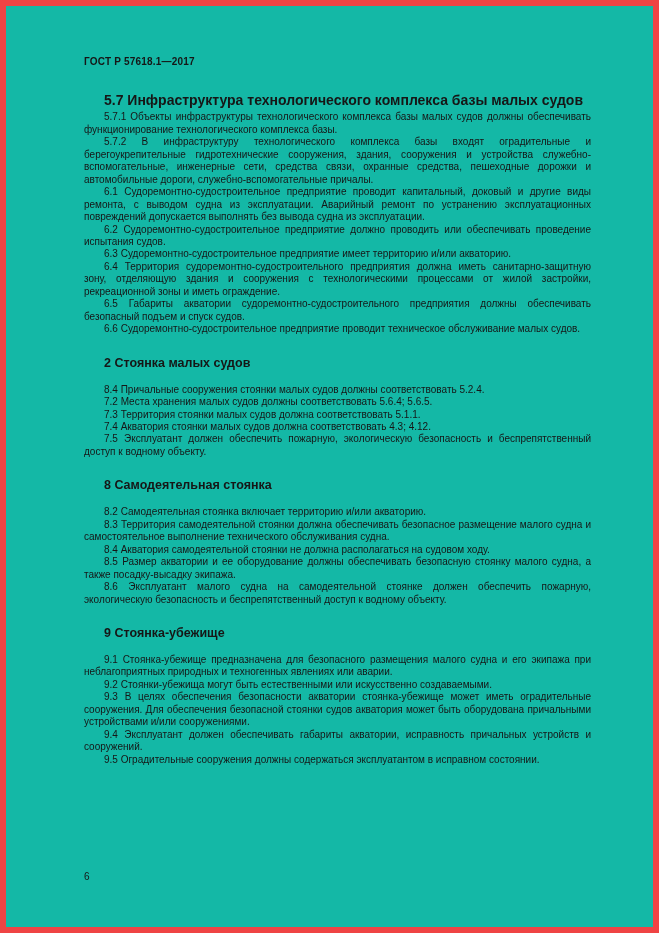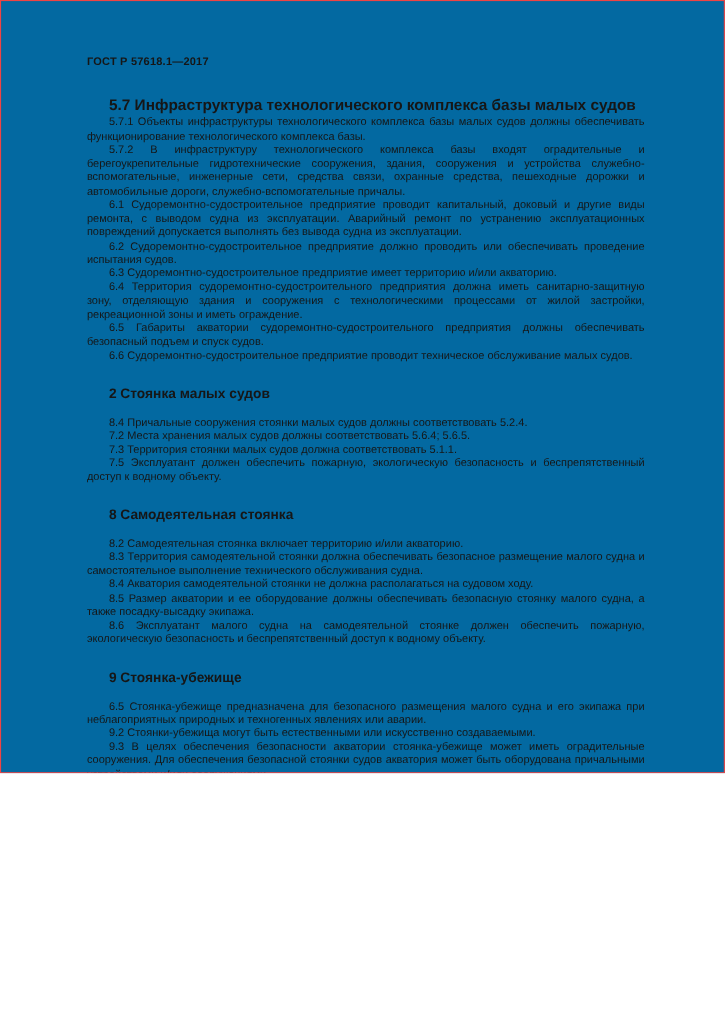--- a/index.html
+++ b/index.html
@@ -3,23 +3,23 @@
 <meta charset="utf-8">
 <style>
   html, body {
     margin: 0;
     padding: 0;
     background: #ffffff;
   }
   .page {
     position: relative;
     width: 659px;
-    height: 703px;
-    background: #0369a1;
-    border: 1px solid #ef4444;
+    height: 933px;
+    background: #14b8a6;
+    border: 6px solid #ef4444;
     font-family: "Liberation Sans", sans-serif;
     color: #161616;
     overflow: hidden;
     box-sizing: border-box;
   }
   .doc-header {
     position: absolute;
     top: 50px;
     left: 78px;
     font-size: 10px;
@@ -77,28 +77,30 @@
       <p class="paragraph">6.1 Судоремонтно-судостроительное предприятие проводит капитальный, доковый и другие виды ремонта, с выводом судна из эксплуатации. Аварийный ремонт по устранению эксплуатационных повреждений допускается выполнять без вывода судна из эксплуатации.</p>
       <p class="paragraph">6.2 Судоремонтно-судостроительное предприятие должно проводить или обеспечивать проведение испытания судов.</p>
       <p class="paragraph">6.3 Судоремонтно-судостроительное предприятие имеет территорию и/или акваторию.</p>
       <p class="paragraph">6.4 Территория судоремонтно-судостроительного предприятия должна иметь санитарно-защитную зону, отделяющую здания и сооружения с технологическими процессами от жилой застройки, рекреационной зоны и иметь ограждение.</p>
       <p class="paragraph">6.5 Габариты акватории судоремонтно-судостроительного предприятия должны обеспечивать безопасный подъем и спуск судов.</p>
       <p class="paragraph">6.6 Судоремонтно-судостроительное предприятие проводит техническое обслуживание малых судов.</p>
       <h2 class="heading">2 Стоянка малых судов</h2>
       <p class="paragraph">8.4 Причальные сооружения стоянки малых судов должны соответствовать 5.2.4.</p>
       <p class="paragraph">7.2 Места хранения малых судов должны соответствовать 5.6.4; 5.6.5.</p>
       <p class="paragraph">7.3 Территория стоянки малых судов должна соответствовать 5.1.1.</p>
+      <p class="paragraph">7.4 Акватория стоянки малых судов должна соответствовать 4.3; 4.12.</p>
       <p class="paragraph">7.5 Эксплуатант должен обеспечить пожарную, экологическую безопасность и беспрепятственный доступ к водному объекту.</p>
       <h2 class="heading">8 Самодеятельная стоянка</h2>
       <p class="paragraph">8.2 Самодеятельная стоянка включает территорию и/или акваторию.</p>
       <p class="paragraph">8.3 Территория самодеятельной стоянки должна обеспечивать безопасное размещение малого судна и самостоятельное выполнение технического обслуживания судна.</p>
       <p class="paragraph">8.4 Акватория самодеятельной стоянки не должна располагаться на судовом ходу.</p>
       <p class="paragraph">8.5 Размер акватории и ее оборудование должны обеспечивать безопасную стоянку малого судна, а также посадку-высадку экипажа.</p>
       <p class="paragraph">8.6 Эксплуатант малого судна на самодеятельной стоянке должен обеспечить пожарную, экологическую безопасность и беспрепятственный доступ к водному объекту.</p>
       <h2 class="heading">9 Стоянка-убежище</h2>
-      <p class="paragraph">6.5 Стоянка-убежище предназначена для безопасного размещения малого судна и его экипажа при неблагоприятных природных и техногенных явлениях или аварии.</p>
+      <p class="paragraph">9.1 Стоянка-убежище предназначена для безопасного размещения малого судна и его экипажа при неблагоприятных природных и техногенных явлениях или аварии.</p>
       <p class="paragraph">9.2 Стоянки-убежища могут быть естественными или искусственно создаваемыми.</p>
       <p class="paragraph">9.3 В целях обеспечения безопасности акватории стоянка-убежище может иметь оградительные сооружения. Для обеспечения безопасной стоянки судов акватория может быть оборудована причальными устройствами и/или сооружениями.</p>
+      <p class="paragraph">9.4 Эксплуатант должен обеспечивать габариты акватории, исправность причальных устройств и сооружений.</p>
       <p class="paragraph">9.5 Оградительные сооружения должны содержаться эксплуатантом в исправном состоянии.</p>
     </div>
 
   <div class="page-number">6</div>
 </div>
 
 </body></html>

